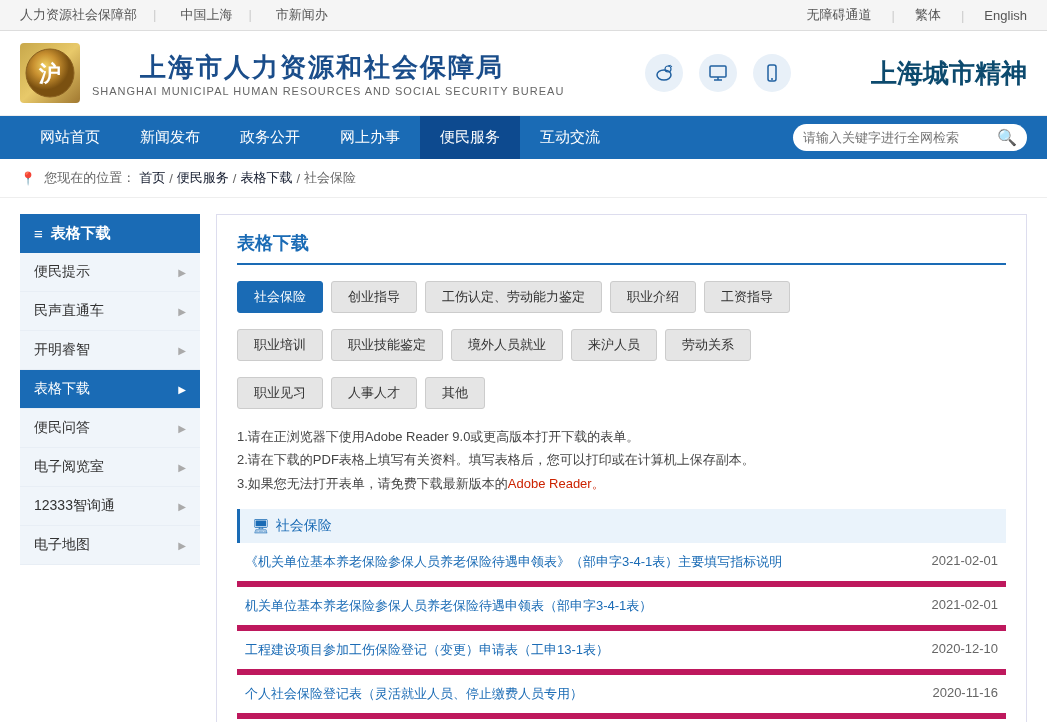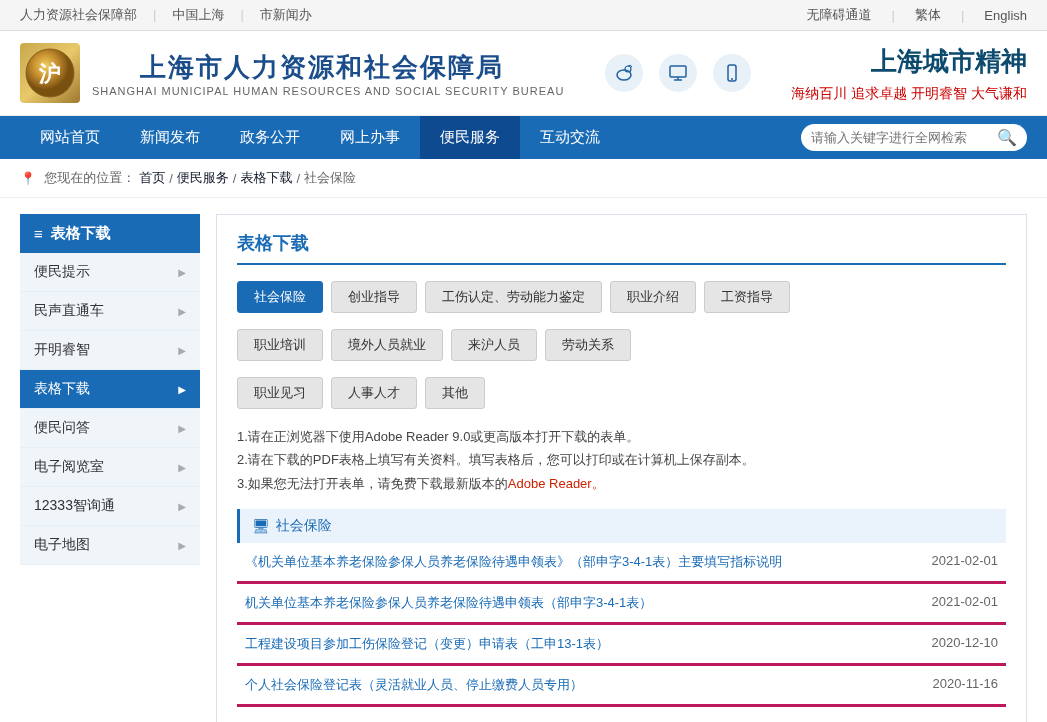--- a/index.html
+++ b/index.html
@@ -9,21 +9,21 @@
     .top-bar {
       background: #f5f5f5;
       border-bottom: 1px solid #ddd;
       padding: 6px 20px;
       display: flex;
       justify-content: space-between;
       align-items: center;
       font-size: 13px;
       color: #555;
     }
-    .top-bar-left { display: flex; gap: 16px; }
+    .top-bar-left { display: flex; gap: 24px; }
     .top-bar-left span { cursor: pointer; }
     .top-bar-left span:not(:last-child)::after { content: '|'; margin-left: 16px; color: #ccc; }
     .top-bar-right { display: flex; gap: 20px; align-items: center; }
     .top-bar-right a { color: #555; text-decoration: none; }
     .top-bar-right span { color: #ccc; }
 
     
     .header {
       background: #fff;
       padding: 12px 20px;
@@ -70,21 +70,21 @@
       white-space: nowrap;
     }
     .nav-item.active { background: #0d4a8f; }
     .nav-search {
       margin-left: auto;
       display: flex;
       align-items: center;
       background: #fff;
       border-radius: 20px;
       padding: 4px 10px;
-      gap: 6px;
+      gap: 14px;
     }
     .nav-search input {
       border: none; outline: none;
       font-size: 13px; width: 180px; color: #999;
       font-family: inherit;
     }
     .nav-search .search-icon { color: #1a6bb5; cursor: pointer; font-size: 16px; }
 
     
     .breadcrumb {
@@ -179,21 +179,21 @@
       padding: 8px 12px;
       font-size: 14px;
       color: #1a6bb5;
       display: flex; align-items: center; gap: 6px;
       margin-bottom: 0;
       border-left: 3px solid #1a6bb5;
     }
 
     
     .form-list { width: 100%; border-collapse: collapse; margin-top: 0; }
-    .form-list tr { border-bottom: 3px solid #be185d; }
+    .form-list tr { border-bottom: 6px solid #be185d; }
     .form-list td { padding: 10px 8px; font-size: 13px; color: #333; vertical-align: top; }
     .form-list td.date-col { color: #666; white-space: nowrap; text-align: right; width: 100px; }
     .form-list td a { color: #1a6bb5; text-decoration: none; }
   </style>
 </head>
 <body>
 
 <div class="top-bar">
   <div class="top-bar-left">
     <span>人力资源社会保障部</span>
@@ -248,21 +248,20 @@
       <div class="header-icon-btn">
         <svg width="20" height="20" viewBox="0 0 20 20">
             <rect x="6" y="2" width="8" height="16" rx="2" fill="none" stroke="#2060a0" stroke-width="1.5"></rect>
             <circle cx="10" cy="16" r="1" fill="#2060a0"></circle>
           </svg>
       </div>
     </div>
   </div>
   <div class="header-right">
     <div class="city-spirit-title">上海城市精神</div>
-    <div class="city-spirit-sub">海纳百川 追求卓越 开明睿智 大气谦和</div>
   </div>
 </div>
 
 <div class="nav-bar">
   <div class="nav-item">网站首页</div>
   <div class="nav-item">新闻发布</div>
   <div class="nav-item">政务公开</div>
   <div class="nav-item">网上办事</div>
   <div class="nav-item active">便民服务</div>
   <div class="nav-item">互动交流</div>
@@ -331,20 +330,21 @@
     <div class="category-tabs">
       <div class="cat-tab active">社会保险</div>
       <div class="cat-tab">创业指导</div>
       <div class="cat-tab">工伤认定、劳动能力鉴定</div>
       <div class="cat-tab">职业介绍</div>
       <div class="cat-tab">工资指导</div>
     </div>
 
     <div class="category-tabs">
       <div class="cat-tab">职业培训</div>
+      <div class="cat-tab">职业技能鉴定</div>
       <div class="cat-tab">境外人员就业</div>
       <div class="cat-tab">来沪人员</div>
       <div class="cat-tab">劳动关系</div>
     </div>
 
     <div class="category-tabs">
       <div class="cat-tab">职业见习</div>
       <div class="cat-tab">人事人才</div>
       <div class="cat-tab">其他</div>
     </div>

